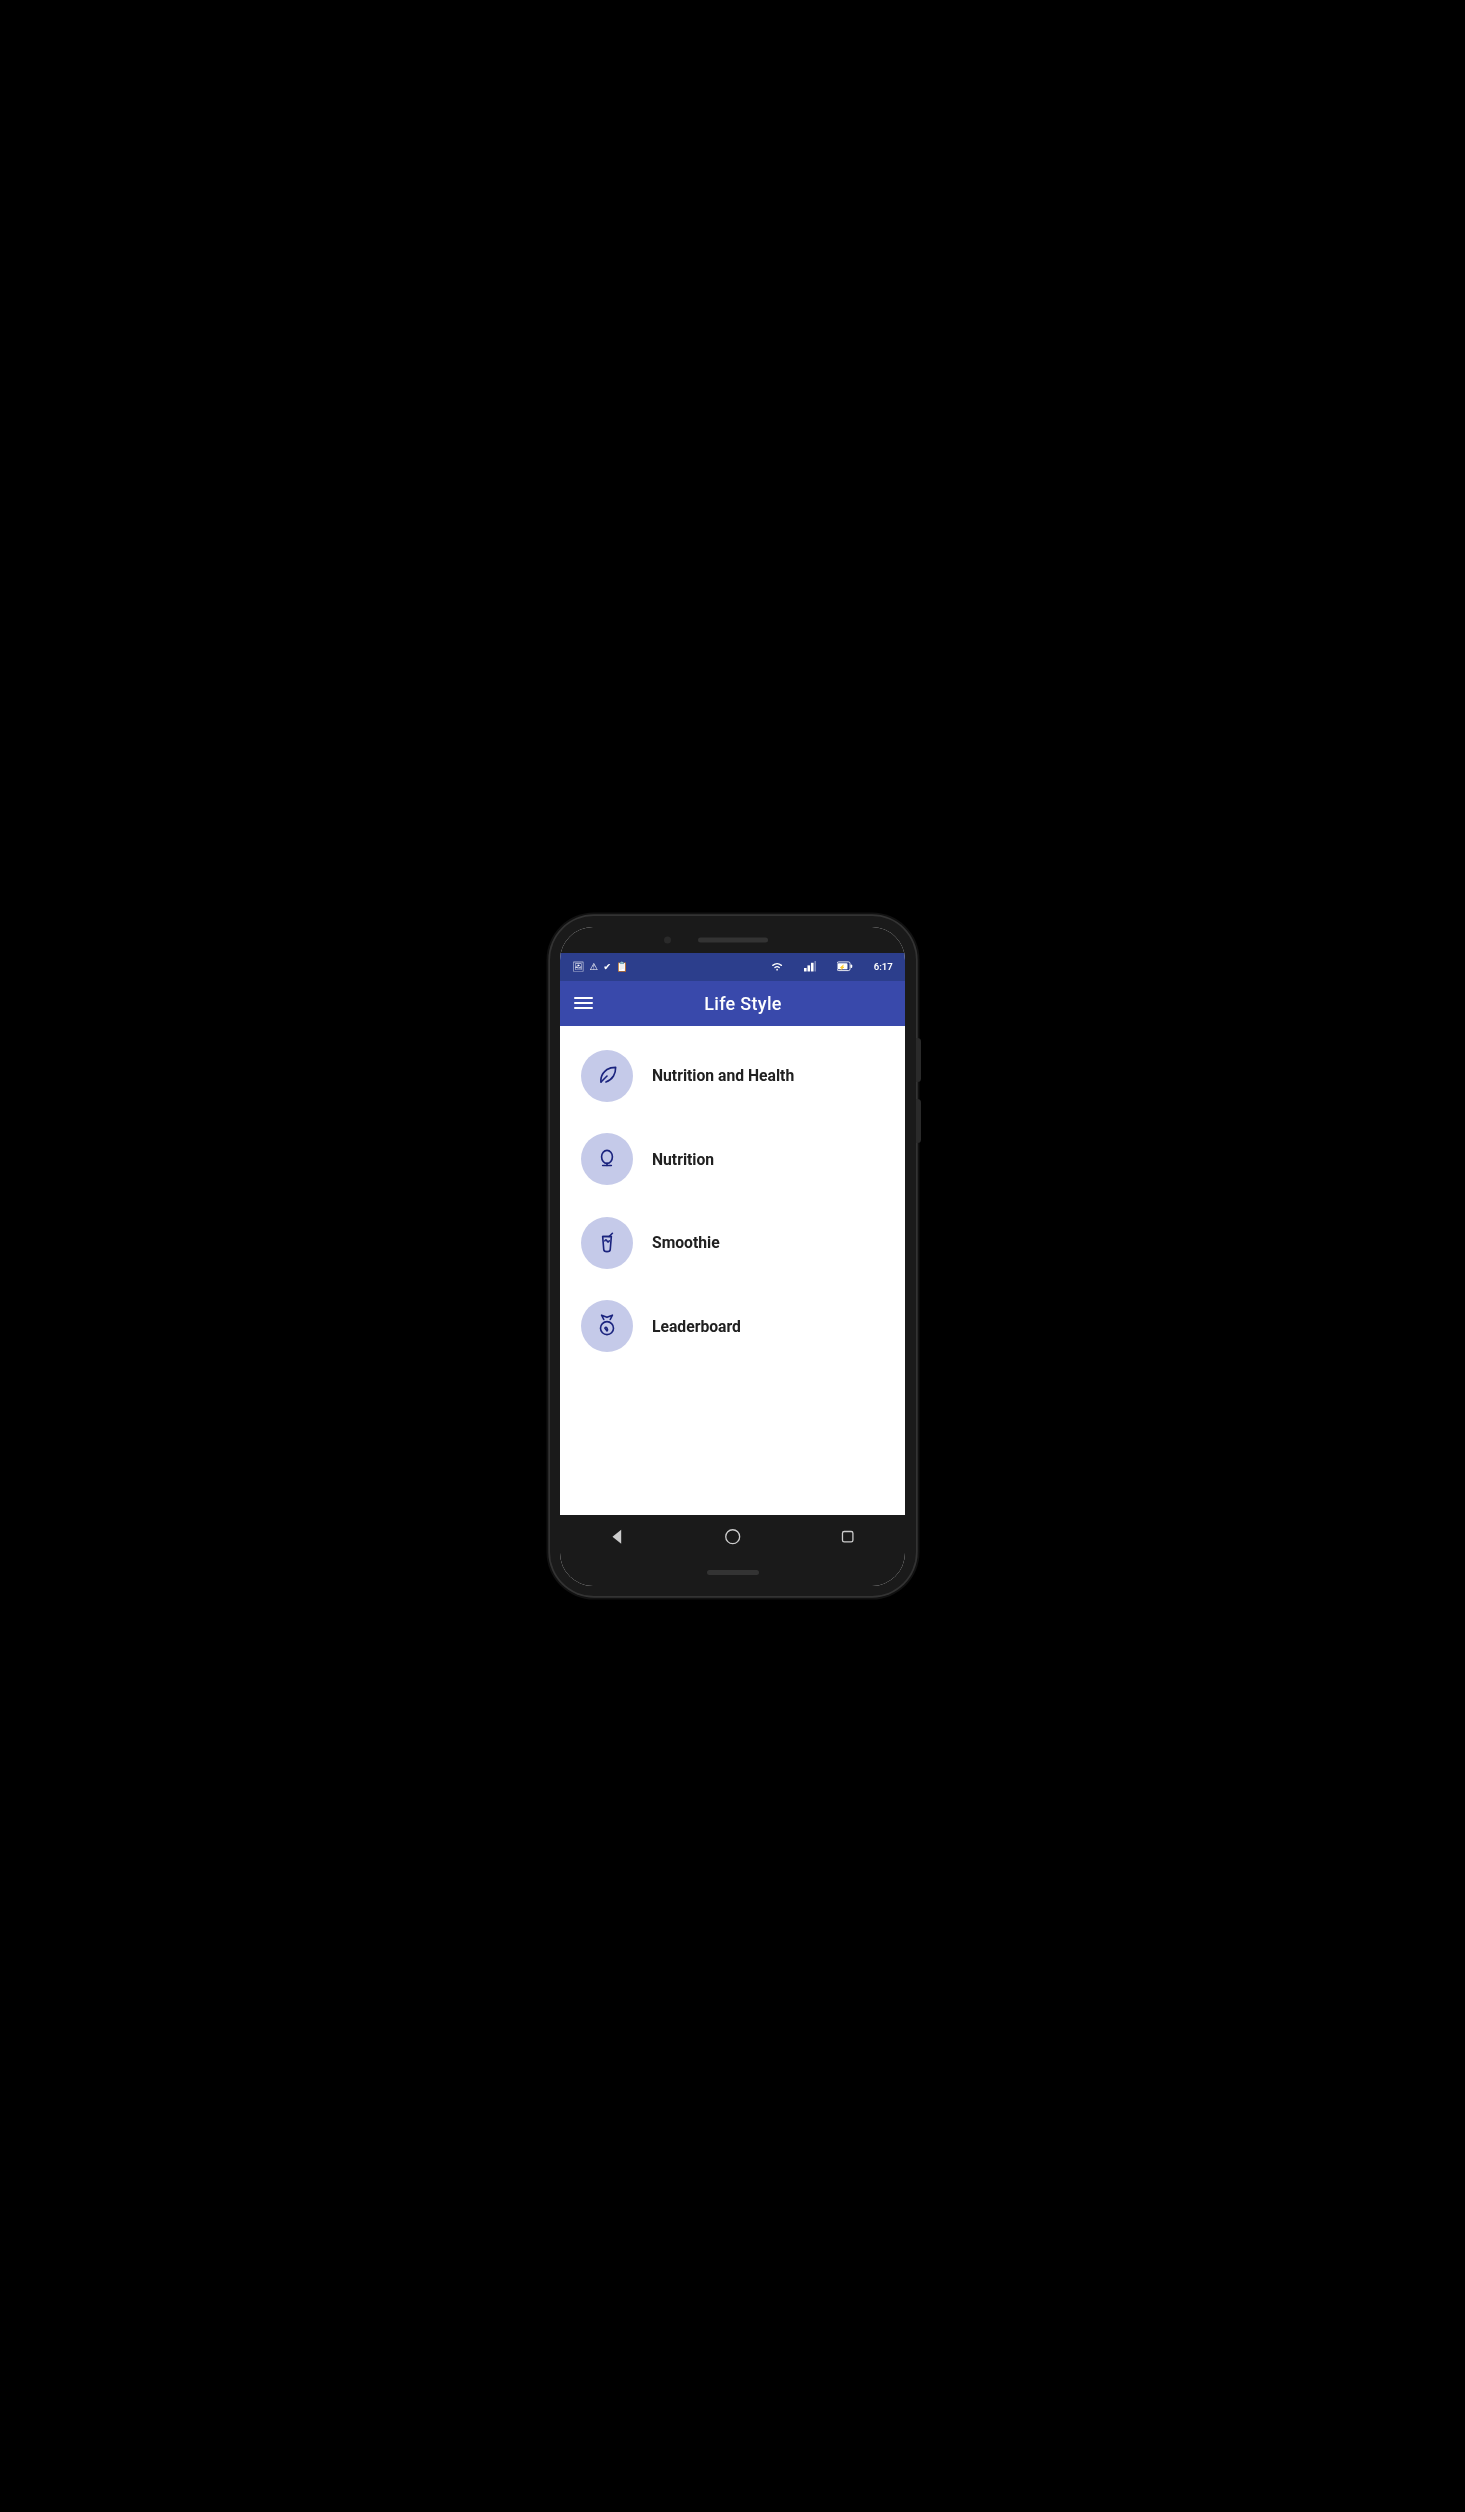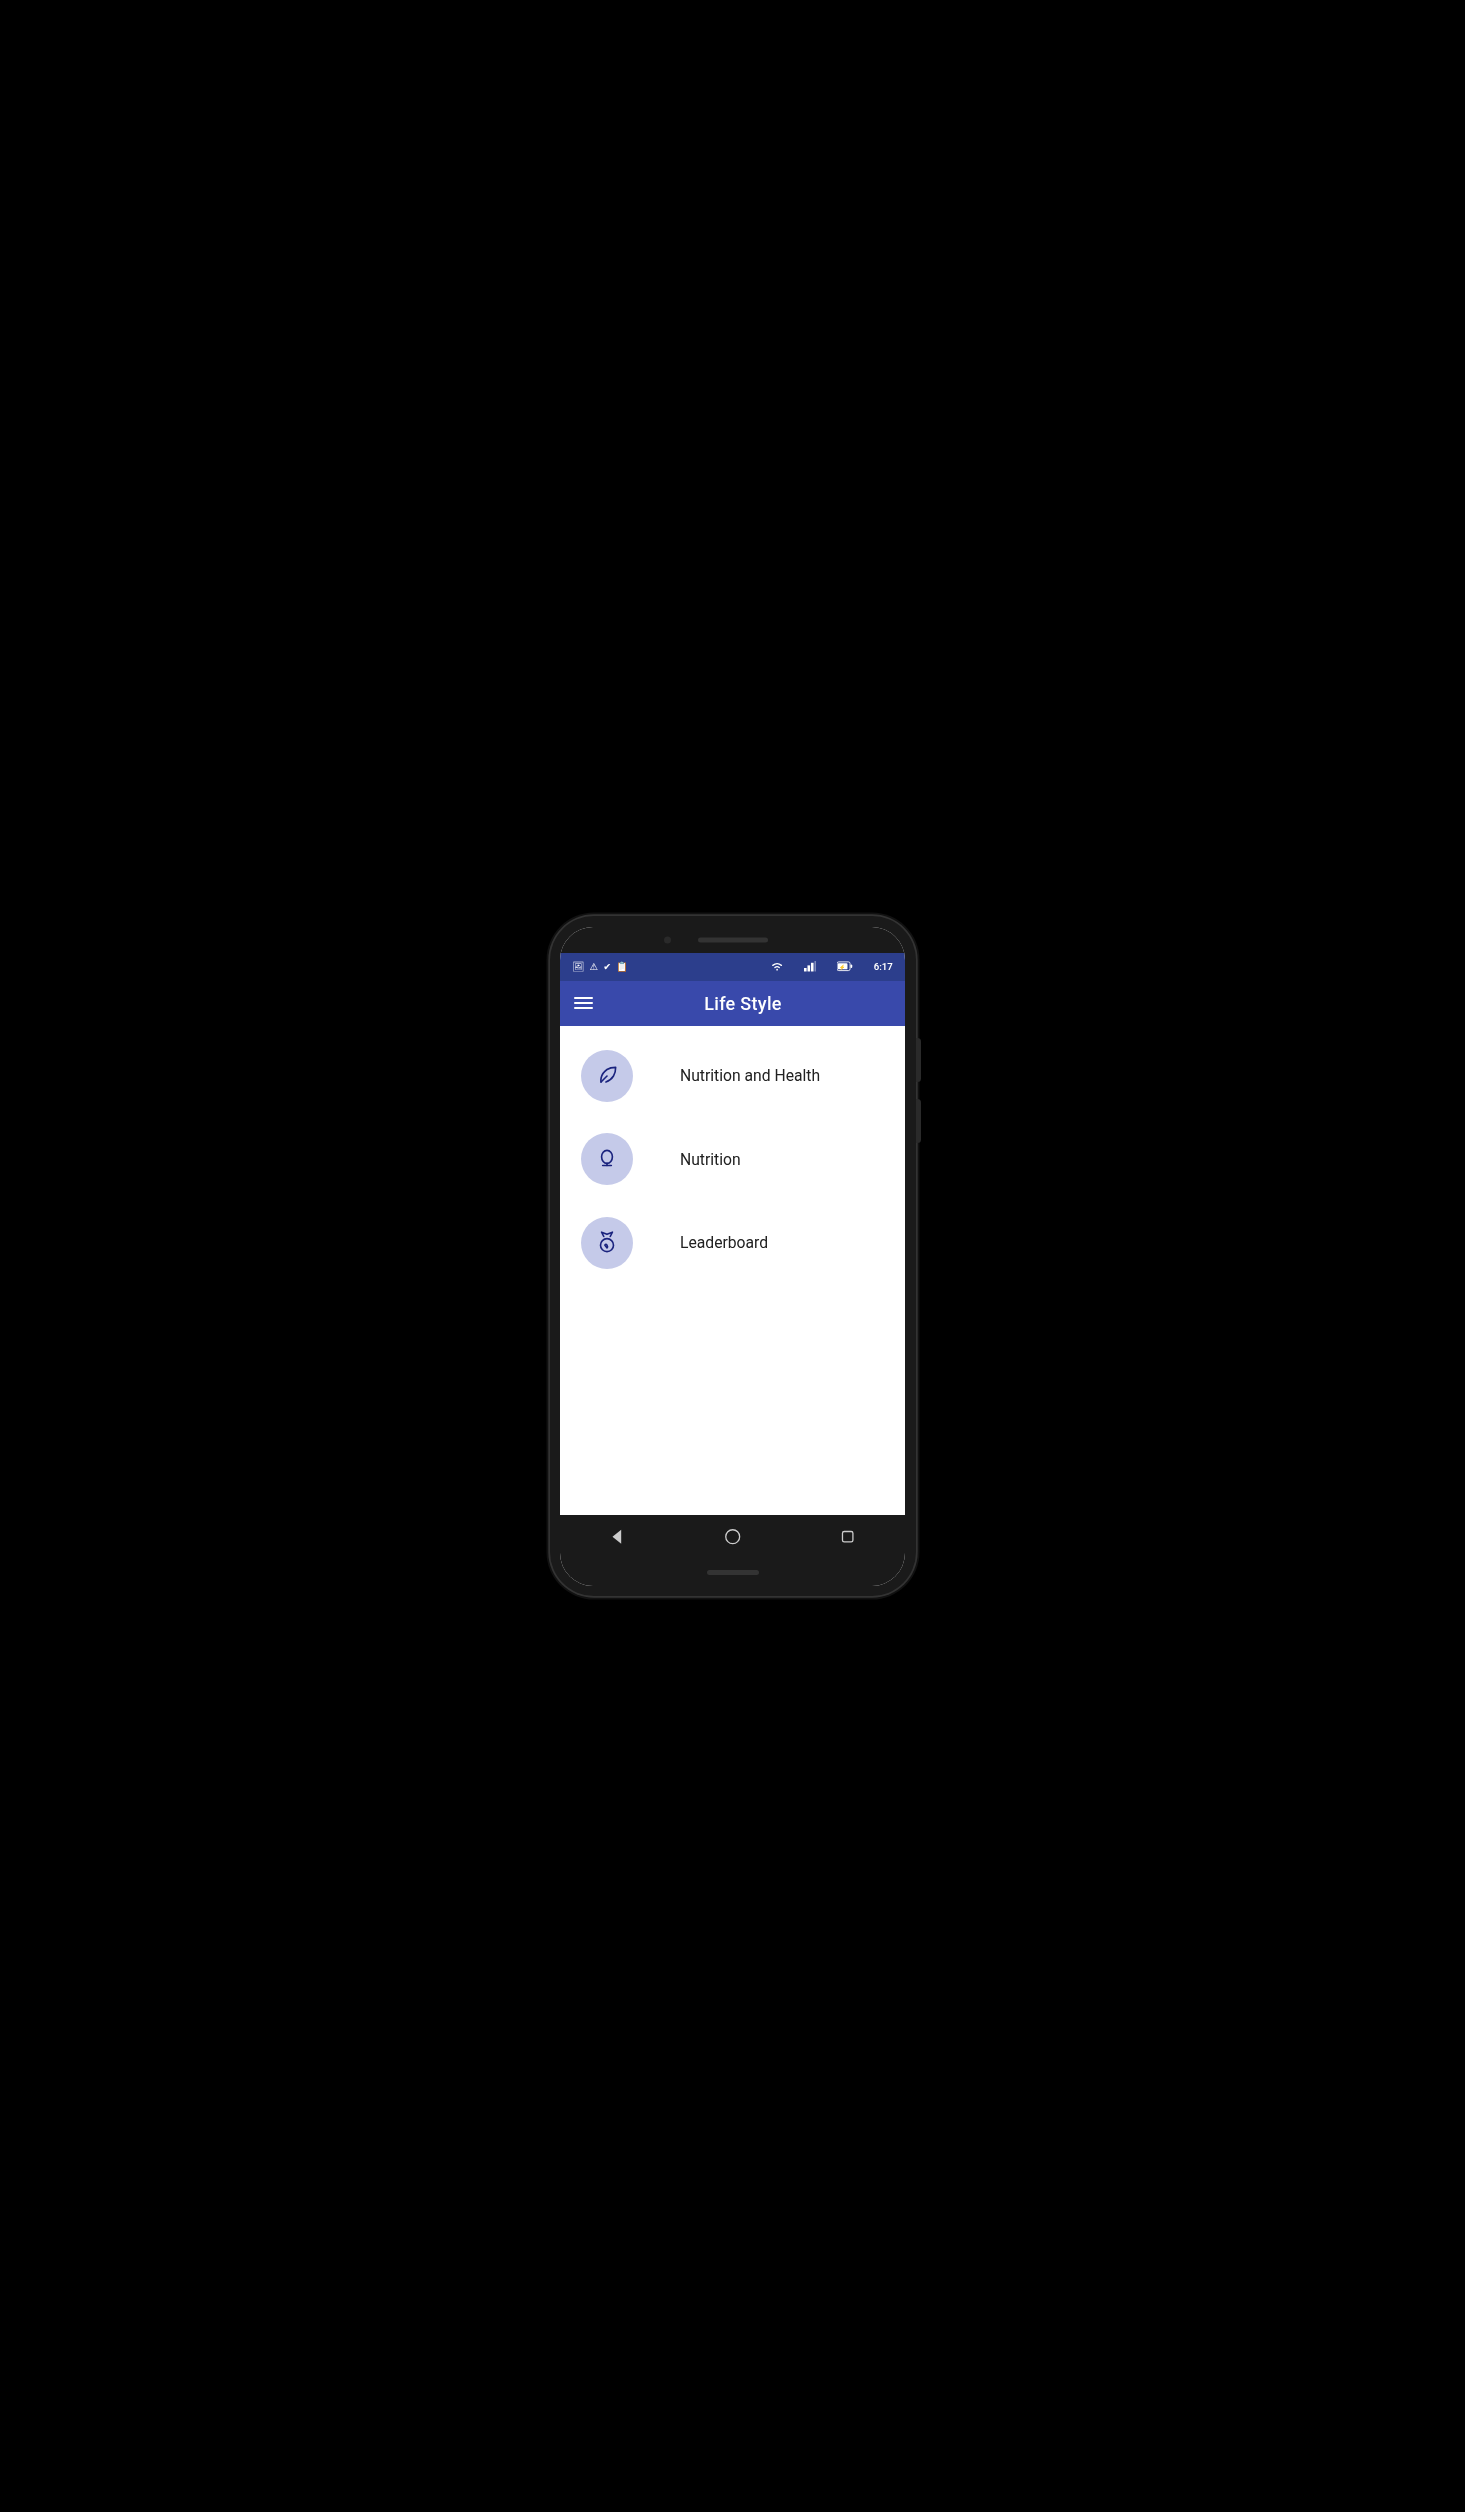--- a/index.html
+++ b/index.html
@@ -159,22 +159,21 @@
       width: 26px;
       height: 26px;
       stroke: #1a237e;
       fill: none;
       stroke-width: 1.5;
     }
 
     .menu-label {
       font-size: 15.7px;
       color: #212121;
-      font-weight: 400;
-      margin-left: 28px;
+      font-weight: 700;
     }
 
     
     .nav-bar {
       background: #1a1a1a;
       height: 45px;
       display: flex;
       align-items: center;
       justify-content: space-around;
       flex-shrink: 0;
@@ -311,20 +310,31 @@
           <svg viewBox="0 0 24 24">
             <ellipse cx="12" cy="10" rx="5" ry="6" stroke-linecap="round"></ellipse>
             <line x1="8" y1="18" x2="16" y2="18" stroke-linecap="round"></line>
             <line x1="12" y1="16" x2="12" y2="18" stroke-linecap="round"></line>
           </svg>
         </div>
         <span class="menu-label">Nutrition</span>
       </div>
 
 
+      <div class="menu-item">
+        <div class="menu-icon-circle">
+          <svg viewBox="0 0 24 24">
+            <path d="M8 6 L9 18 Q9 20 12 20 Q15 20 15 18 L16 6 Z" stroke-linecap="round" stroke-linejoin="round"></path>
+            <line x1="8" y1="6" x2="16" y2="6" stroke-linecap="round"></line>
+            <line x1="14" y1="6" x2="17" y2="3" stroke-linecap="round"></line>
+            <path d="M10 10 Q11 8 12 10 Q13 12 14 10" stroke-linecap="round"></path>
+          </svg>
+        </div>
+        <span class="menu-label">Smoothie</span>
+      </div>
 
       <div class="menu-item">
         <div class="menu-icon-circle">
           <svg viewBox="0 0 24 24">
             <circle cx="12" cy="14" r="6" stroke-linecap="round"></circle>
             <heart cx="12" cy="14" r="3"></heart>
             <path d="M9 6 L7 2 L12 4 L17 2 L15 6" stroke-linecap="round" stroke-linejoin="round"></path>
             <path d="M10 14 Q11 12.5 12 14 Q13 15.5 12 16.5 Q11 15.5 10 14Z" stroke-linecap="round" stroke-linejoin="round"></path>
           </svg>
         </div>

